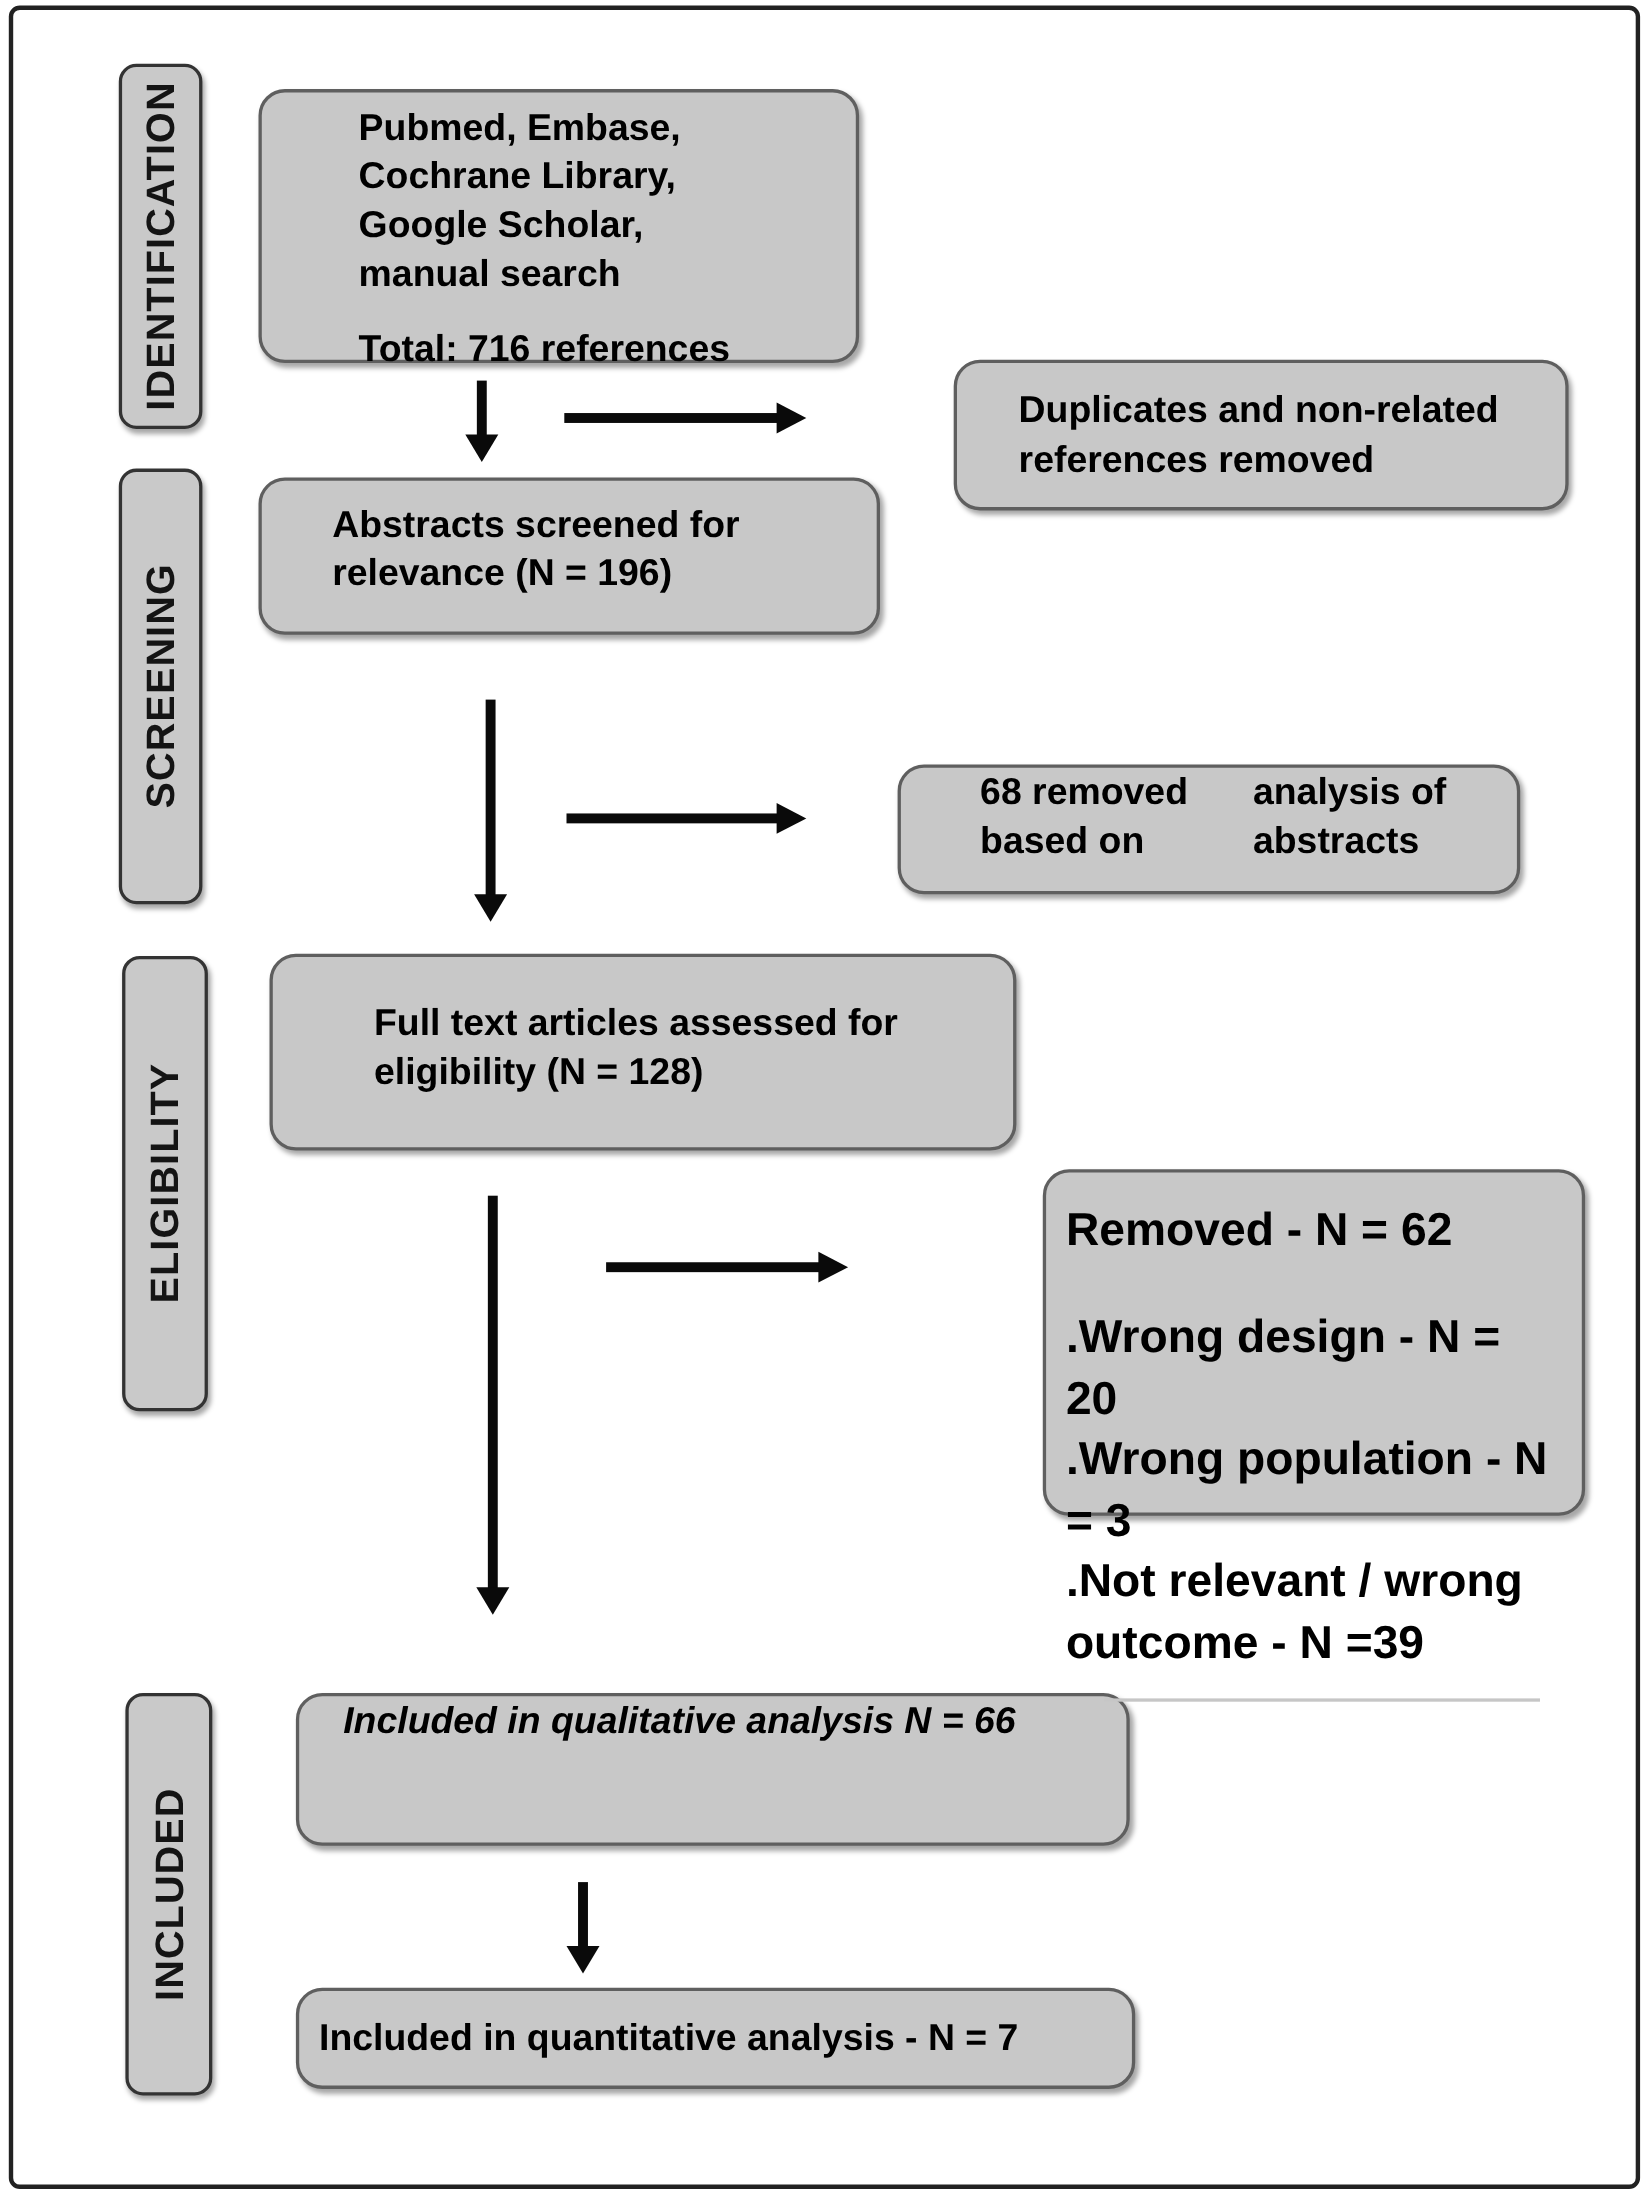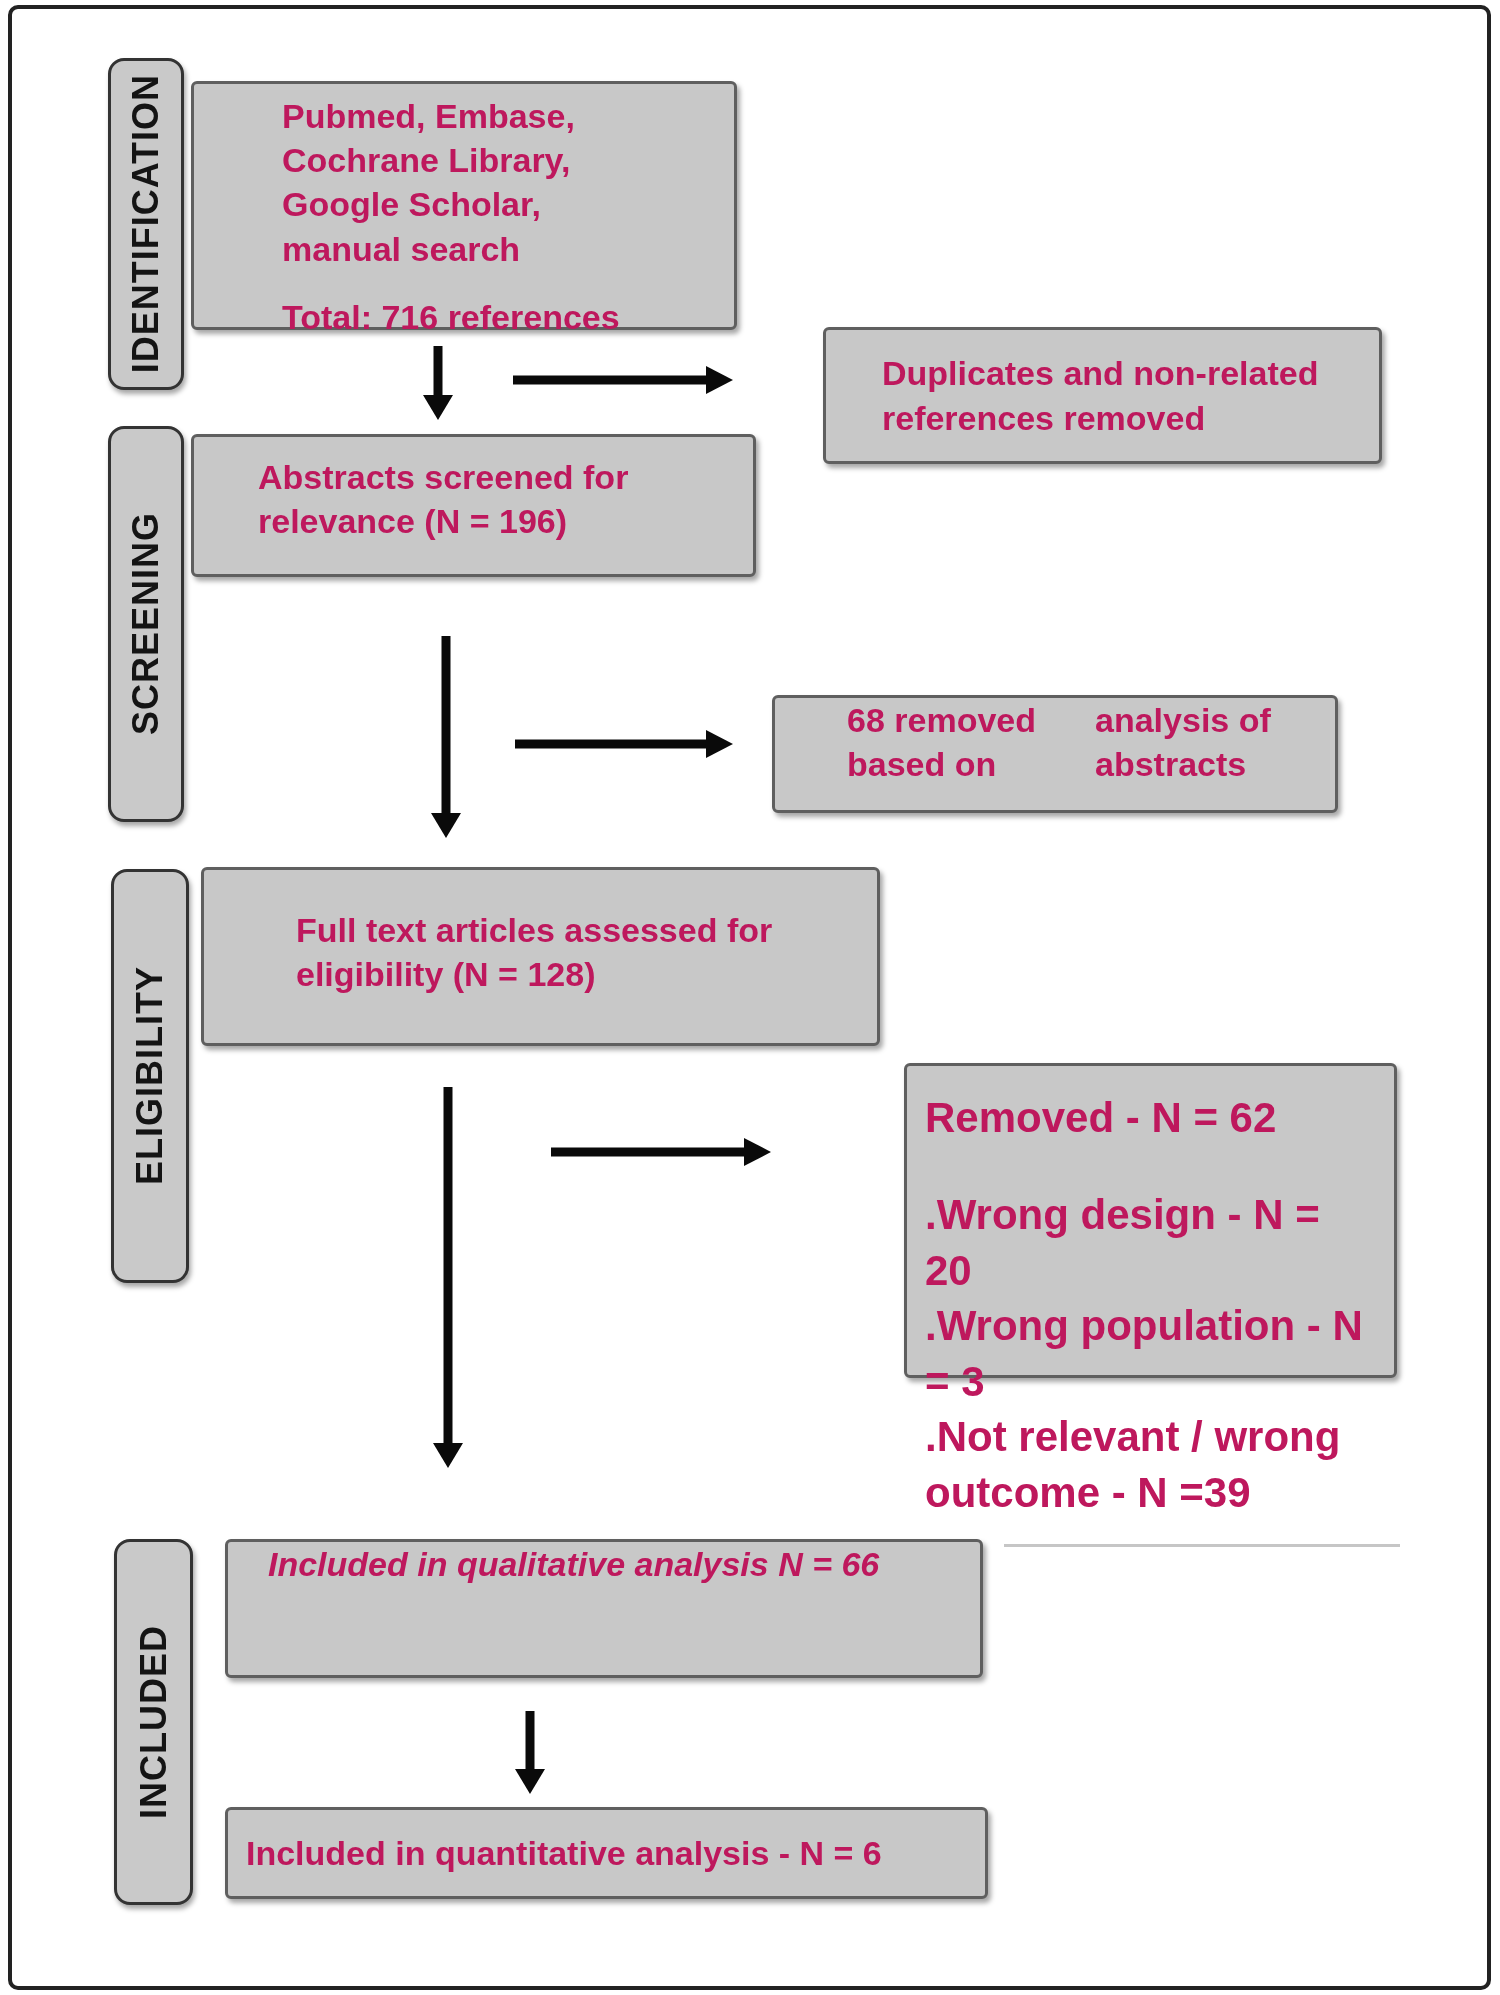--- a/index.html
+++ b/index.html
@@ -48,27 +48,28 @@
   .pill-identification { left: 108px; top: 58px;  width: 70px; height: 326px; }
   .pill-screening      { left: 108px; top: 426px; width: 70px; height: 390px; }
   .pill-eligibility    { left: 111px; top: 869px; width: 72px; height: 408px; }
   .pill-included       { left: 114px; top: 1539px; width: 73px; height: 360px; }
 
   
   .box {
     position: absolute;
     background: #c8c8c8;
     border: 3px solid #5f5f5f;
-    border-radius: 6px;
+    border-radius: 24px;
     box-shadow: 3px 4px 5px rgba(0,0,0,0.35);
-    color: #be185d;
+    color: #000000;
     font-weight: bold;
     font-size: 34px;
     line-height: 1.3;
     box-sizing: border-box;
+    margin-left: 44px;
   }
   .box-sources      { left: 191px; top: 81px;  width: 546px; height: 249px; padding: 10px 20px 0 88px; }
   .box-sources .total { margin-top: 24px; }
   .box-duplicates   { left: 823px; top: 327px; width: 559px; height: 137px; display: flex; flex-direction: column; justify-content: center; padding-left: 56px; }
   .box-abstracts    { left: 191px; top: 434px; width: 565px; height: 143px; padding: 18px 10px 0 64px; }
   .box-removed68    { left: 772px; top: 695px; width: 566px; height: 118px; display: flex; flex-direction: row; justify-content: center; padding-left: 72px; }
   .box-fulltext     { left: 201px; top: 867px; width: 679px; height: 179px; padding: 38px 7px 0 92px; }
   .box-removed62    { left: 904px; top: 1063px; width: 493px; height: 315px; padding: 24px 18px 0 18px; font-size: 42px; line-height: 1.32; }
   .box-removed62 .gap { height: 42px; }
   .box-qualitative  { left: 225px; top: 1539px; width: 758px; height: 139px; display: flex; padding-left: 40px; font-style: italic; }
@@ -170,21 +171,21 @@
     <div>.Wrong design - N = 20</div>
     <div>.Wrong population - N = 3</div>
     <div>.Not relevant / wrong outcome - N =39</div>
   </div>
 
   <div class="box box-qualitative">
     <div>Included in qualitative analysis N = 66</div>
   </div>
 
   <div class="box box-quantitative">
-    <div>Included in quantitative analysis - N = 6</div>
+    <div>Included in quantitative analysis - N = 7</div>
   </div>
 
   <div class="arrow arrow-down a1">
     <div class="shaft"></div>
   </div>
   <div class="arrow arrow-right a2">
     <div class="shaft"></div>
   </div>
   <div class="arrow arrow-down a3">
     <div class="shaft"></div>

